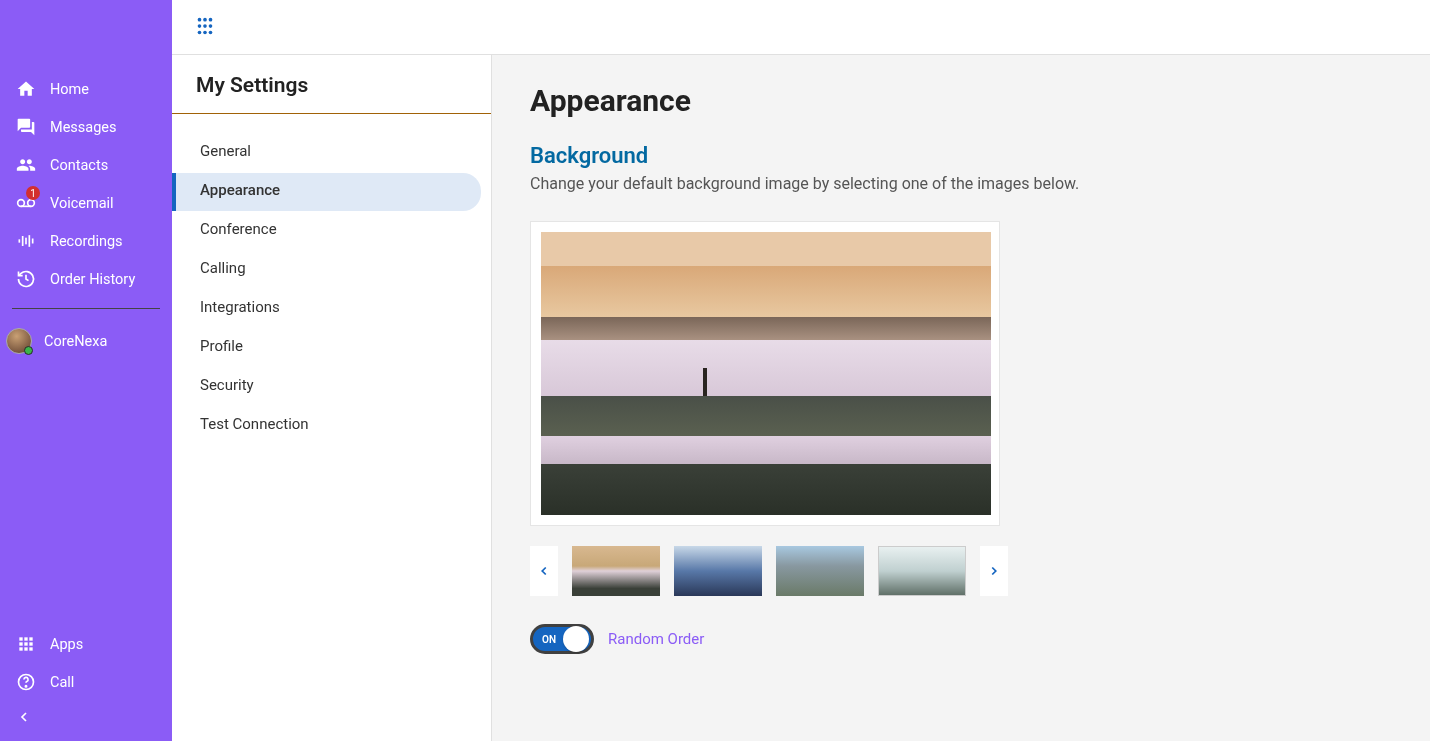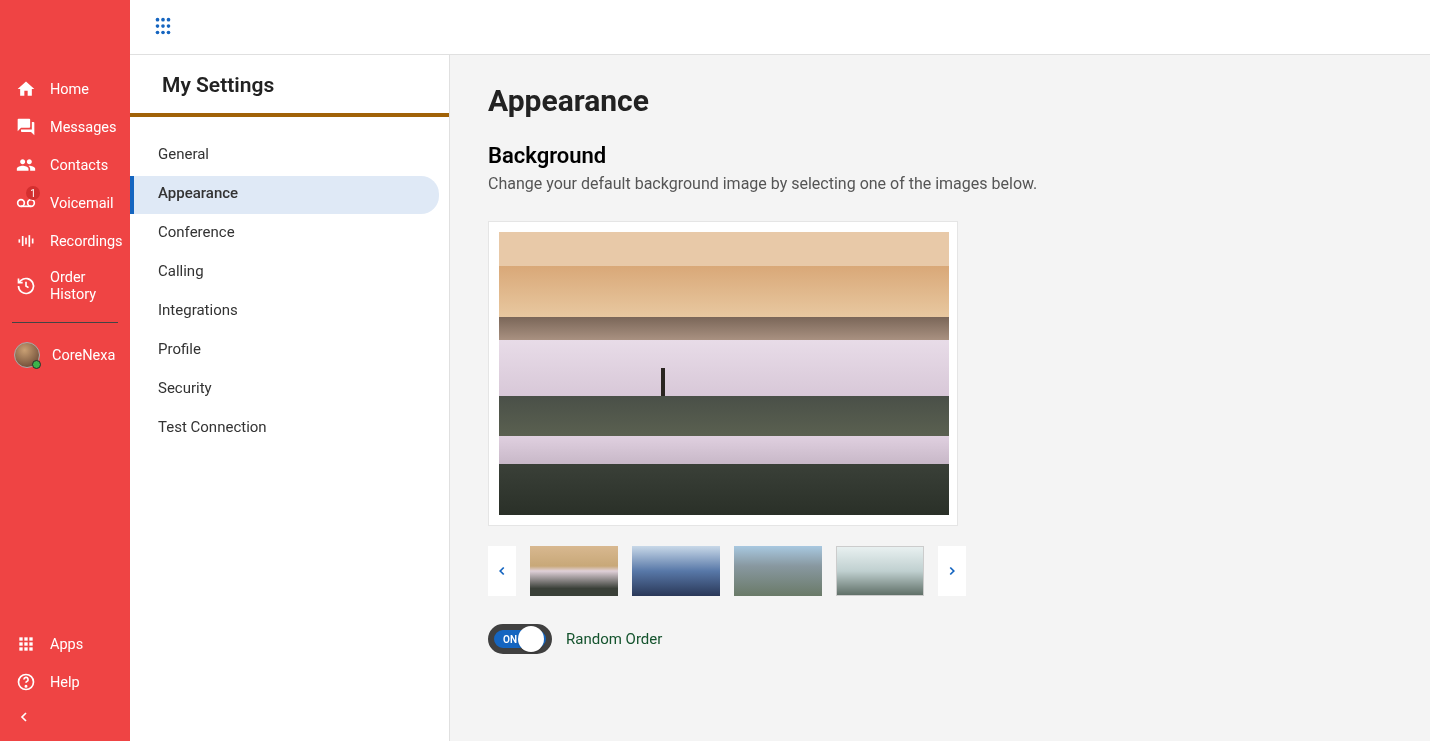--- a/index.html
+++ b/index.html
@@ -1,22 +1,22 @@
 <!DOCTYPE html>
 <html><head>
   <meta charset="utf-8">
   <style>
     * { margin: 0; padding: 0; box-sizing: border-box; }
     body { font-family: -apple-system, BlinkMacSystemFont, "Segoe UI", Roboto, sans-serif; height: 100vh; overflow: hidden; }
     .app { display: flex; height: 100vh; }
 
     
     .sidebar-left {
-      width: 130px;
-      background: #ef4444;
+      width: 172px;
+      background: #8b5cf6;
       color: #fff;
       display: flex;
       flex-direction: column;
       flex-shrink: 0;
     }
     .nav-main { padding-top: 70px; }
     .nav-item {
       display: flex;
       align-items: center;
       padding: 9px 16px;
@@ -38,21 +38,21 @@
       height: 14px;
       display: flex;
       align-items: center;
       justify-content: center;
       padding: 0 3px;
     }
     .nav-divider { border: none; border-top: 1px solid #444; margin: 10px 12px; }
     .user-row {
       display: flex;
       align-items: center;
-      padding: 9px 14px;
+      padding: 9px 6px;
       gap: 12px;
       font-size: 14.5px;
       cursor: pointer;
     }
     .avatar {
       width: 26px; height: 26px; border-radius: 50%;
       background: radial-gradient(circle at 40% 30%, #c9a074, #5a3a2a);
       border: 1.5px solid #aaa;
       position: relative;
       flex-shrink: 0;
@@ -83,22 +83,22 @@
     
     .settings-sidebar {
       width: 320px;
       background: #fff;
       border-right: 1px solid #e0e0e0;
       flex-shrink: 0;
     }
     .settings-title {
       font-size: 21px;
       font-weight: 600;
-      padding: 18px 32px 16px;
-      border-bottom: 4px solid #a16207;
+      padding: 18px 24px 16px;
+      border-bottom: 1px solid #a16207;
       color: #222;
     }
     .settings-list { padding: 20px 10px 0 0; }
     .settings-item {
       padding: 8px 18px 12px 28px;
       font-size: 15px;
       color: #333;
       cursor: pointer;
       margin-bottom: 1px;
     }
@@ -111,21 +111,21 @@
     }
 
     
     .content-main {
       flex: 1;
       background: #f4f4f4;
       padding: 28px 38px;
       overflow-y: auto;
     }
     .page-title { font-size: 30px; font-weight: 700; color: #222; margin-bottom: 25px; }
-    .section-title { font-size: 22px; font-weight: 600; color: #000000; margin-bottom: 6px; }
+    .section-title { font-size: 22px; font-weight: 600; color: #0369a1; margin-bottom: 6px; }
     .section-desc { font-size: 16px; color: #555; margin-bottom: 28px; }
 
     .preview-card {
       background: #fff;
       padding: 10px;
       width: 470px;
       border: 1px solid #e5e5e5;
     }
     .preview-image {
       width: 450px;
@@ -183,33 +183,33 @@
     .thumb.t4 { background: linear-gradient(to bottom, #e8f0f0 0%, #c0d0d0 50%, #607068 100%); border: 1px solid #ccc; }
 
     .toggle-row { display: flex; align-items: center; gap: 14px; margin-top: 28px; }
     .toggle {
       width: 64px; height: 30px; border-radius: 15px;
       background: #1565c0;
       position: relative;
       cursor: pointer;
       display: flex;
       align-items: center;
-      border: 6px solid #404040;
+      border: 3px solid #404040;
     }
     .toggle-label-on {
       font-size: 10px; color: #fff; font-weight: 600;
       position: absolute; left: 9px;
     }
     .toggle-knob {
       width: 26px; height: 26px; border-radius: 50%;
       background: #fff;
       position: absolute; right: 2px;
       box-shadow: 0 1px 2px rgba(0,0,0,.2);
     }
-    .toggle-text { font-size: 15px; color: #14532d; }
+    .toggle-text { font-size: 15px; color: #8b5cf6; }
 
     svg { display: block; }
   </style>
 </head>
 <body>
 
 <div class="app">
 
   <nav class="sidebar-left">
     <div class="nav-main">
@@ -297,21 +297,21 @@
         <span>Apps</span>
       </div>
       <div class="nav-item">
         <span class="icon">
           <svg width="20" height="20" viewBox="0 0 24 24" fill="none" stroke="#fff" stroke-width="2">
               <circle cx="12" cy="12" r="9"></circle>
               <path d="M9.5 9a2.5 2.5 0 1 1 3.5 2.3c-.8.4-1 1-1 1.7"></path>
               <circle cx="12" cy="17" r="0.8" fill="#fff"></circle>
             </svg>
         </span>
-        <span>Help</span>
+        <span>Call</span>
       </div>
       <div class="collapse-row">
         <span class="icon">
           <svg width="16" height="16" viewBox="0 0 24 24" fill="none" stroke="#fff" stroke-width="2.5">
               <polyline points="15 18 9 12 15 6"></polyline>
             </svg>
         </span>
       </div>
     </div>
   </nav>

